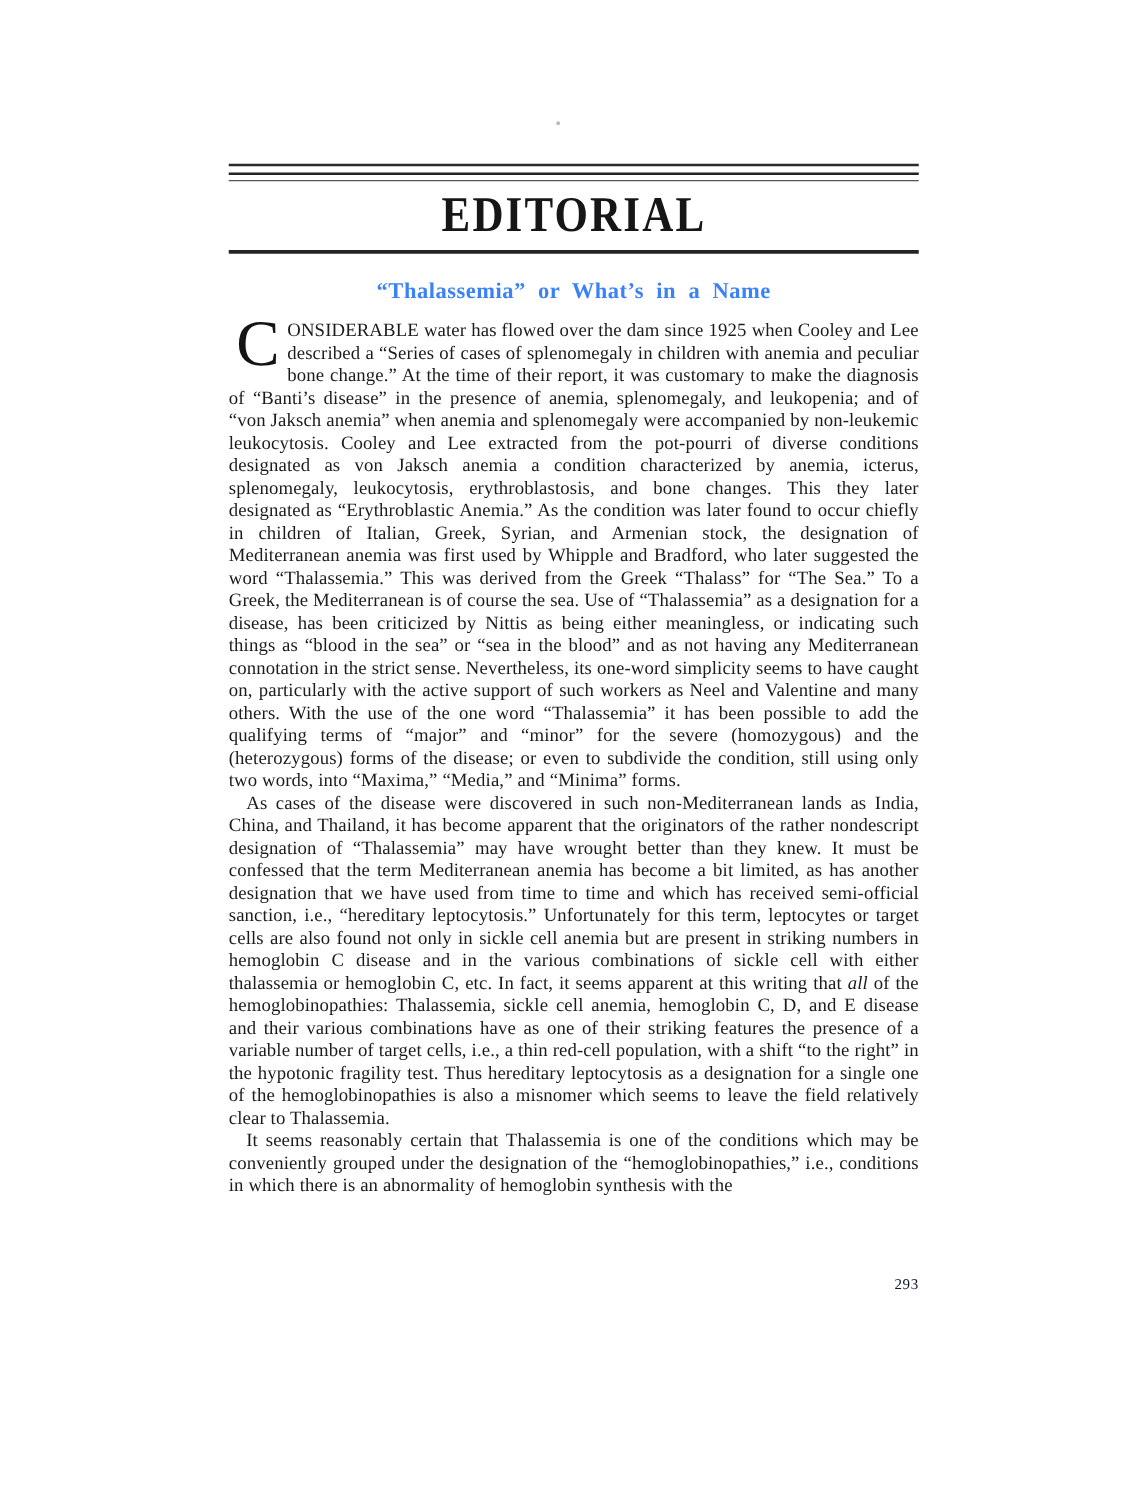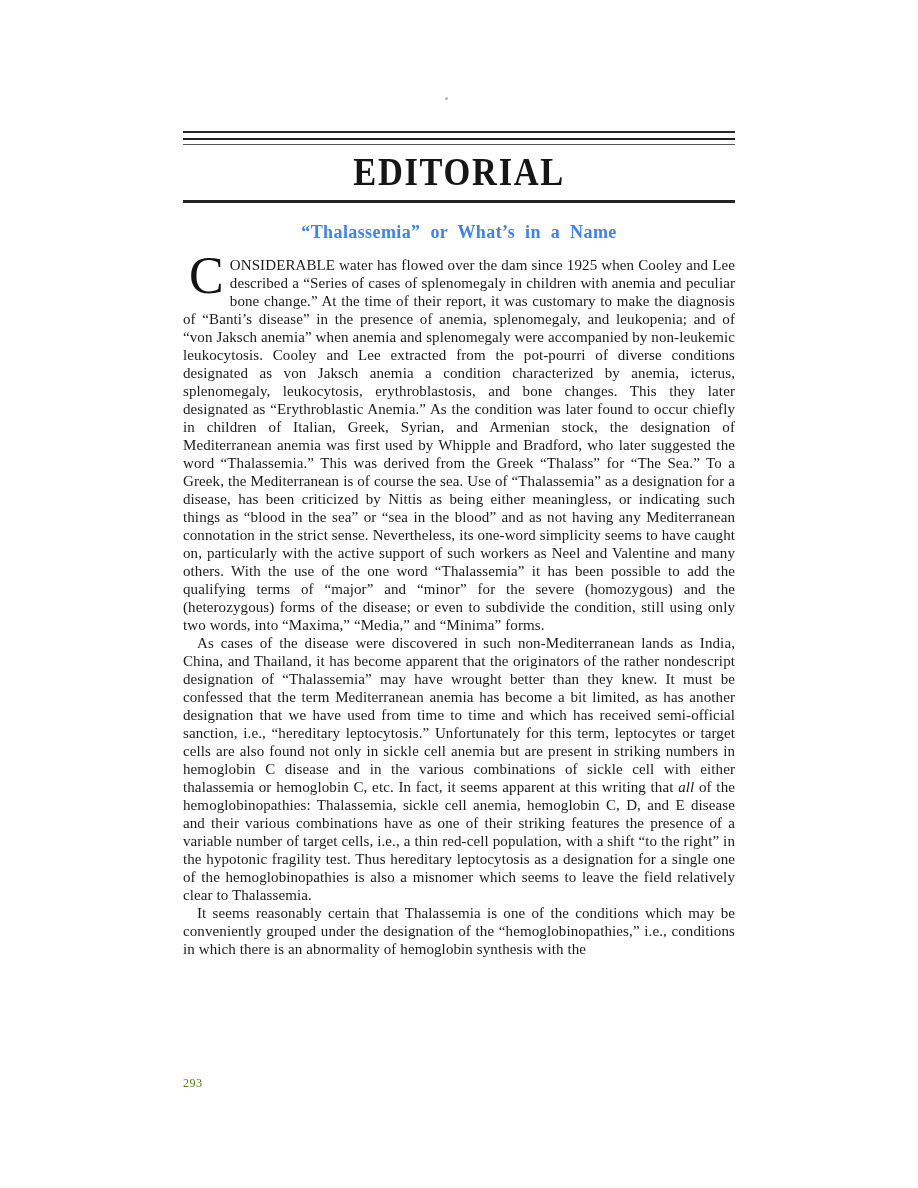--- a/index.html
+++ b/index.html
@@ -80,25 +80,25 @@
     font-size: 52px;
     line-height: 37px;
     height: 36px;
     padding: 1px 6px 0 6px;
     color: #141414;
   }
   .article-body em {
   }
   
   .folio {
-    top: 1076px;
-    text-align: left;
+    top: 1020px;
+    text-align: right;
     font-size: 12px;
     letter-spacing: 0.5px;
-    color: #4d7c0f;
+    color: #0f172a;
   }
   
   .speck {
     position: absolute;
     border-radius: 50%;
   }
   .speck-1 {
     left: 445px; top: 97px;
     width: 3px; height: 3px;
     background: #b9b9b9;

